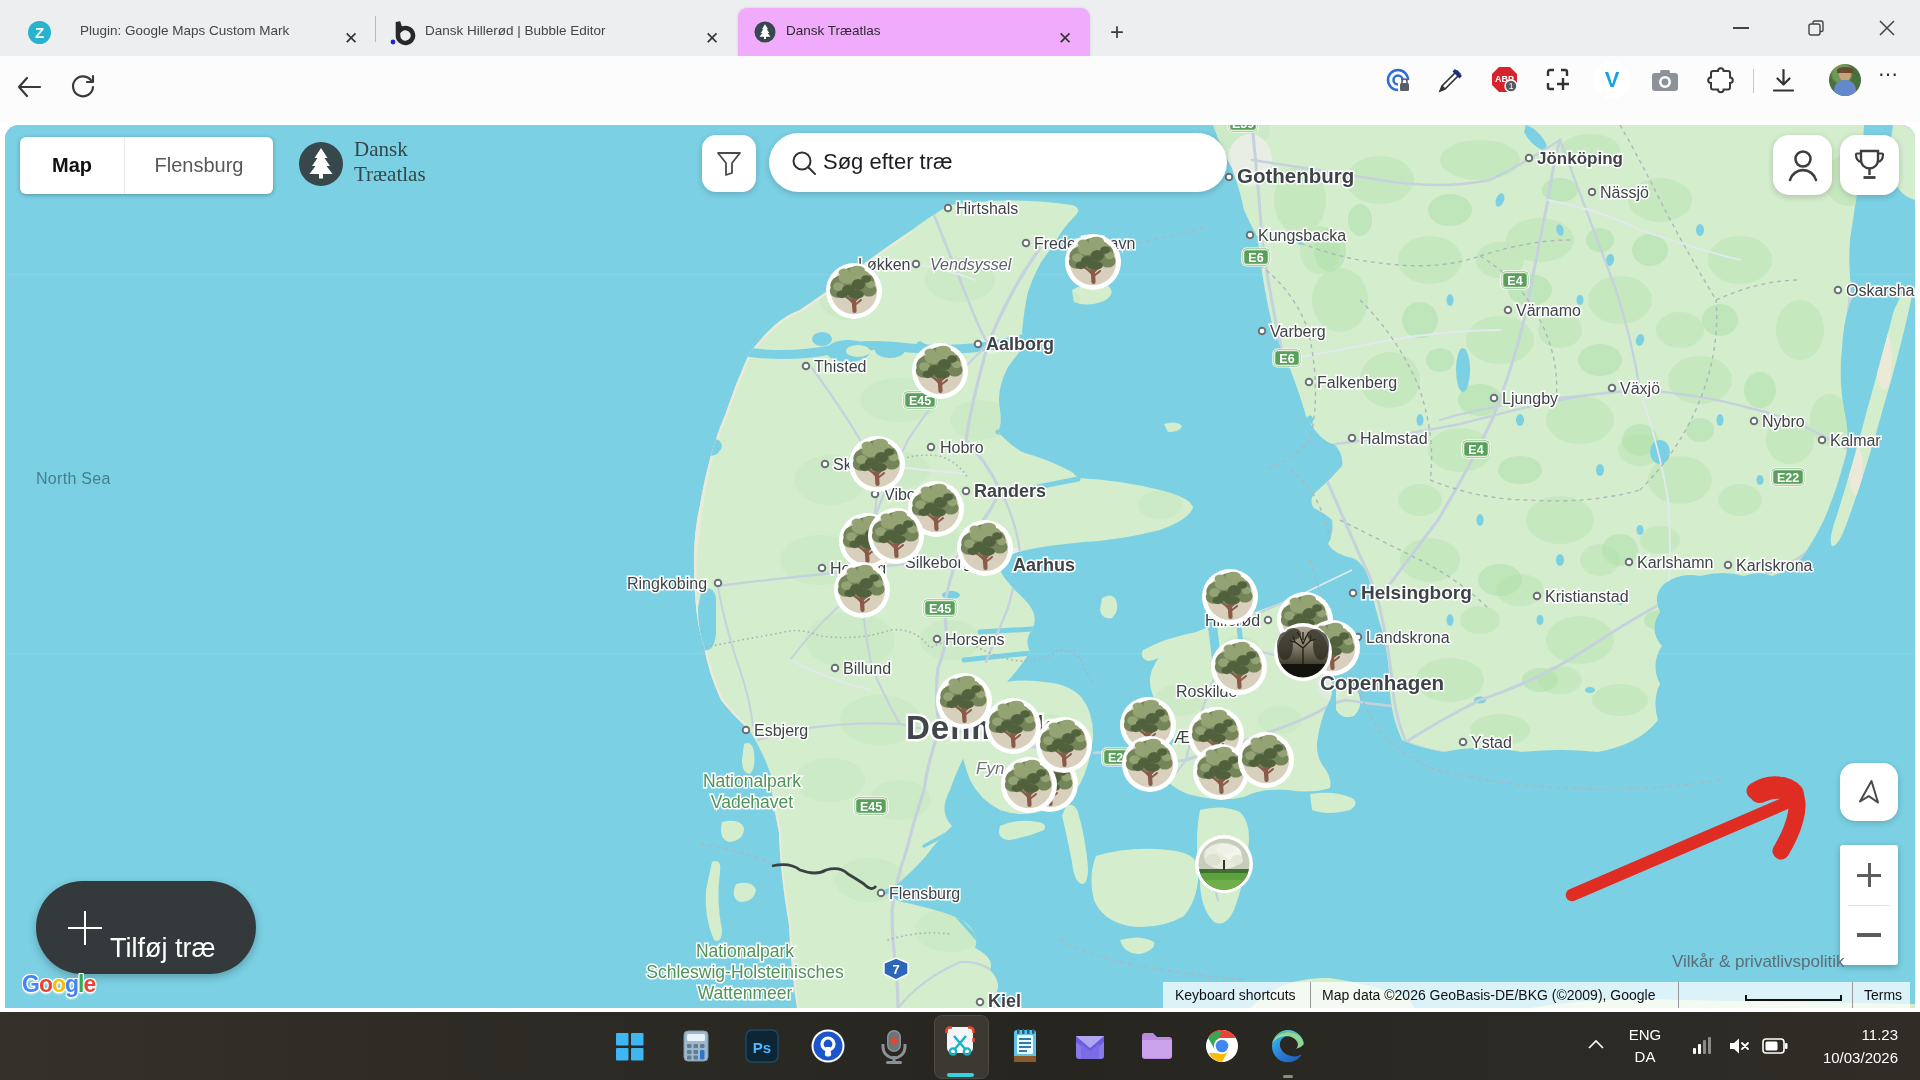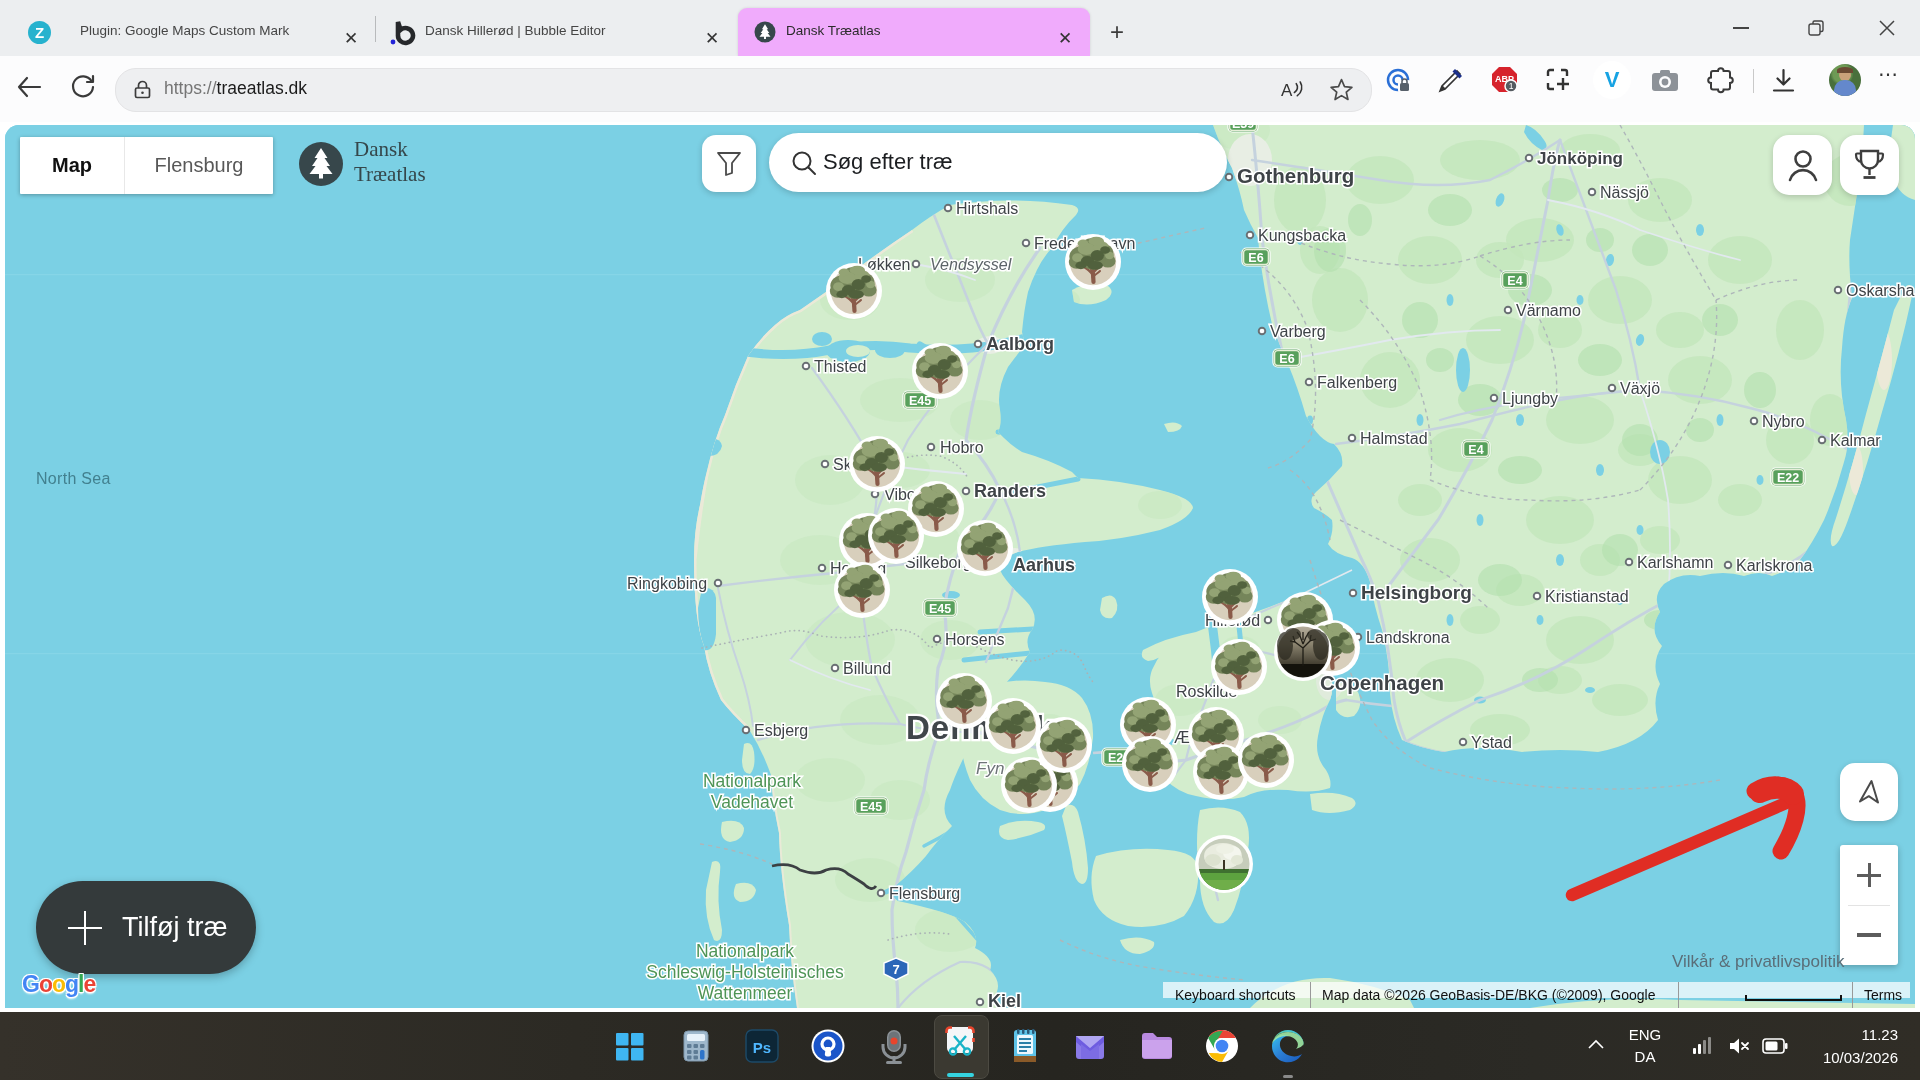--- a/index.html
+++ b/index.html
@@ -13,32 +13,32 @@
   #activetab{position:absolute;left:738px;top:8px;width:352px;height:48px;background:#f0abfc;border-radius:9px 9px 0 0;box-shadow:0 0 3px rgba(0,0,0,.12);}
   .tabsep{position:absolute;top:16px;width:1px;height:26px;background:#b8babc;}
   #toolbar{position:absolute;left:0;top:56px;width:1920px;height:66px;background:#fcfcfd;border-bottom:1px solid #e3e4e6;}
   #urlpill{position:absolute;left:115px;top:12px;width:1255px;height:42px;background:#eeeff1;border:1px solid #e3e3e5;border-radius:21px;}
   .navico{position:absolute;top:74px;color:#3c3c3c;}
   
   #page{position:absolute;left:0;top:122px;width:1920px;height:890px;background:#fff;}
   #mapwrap{position:absolute;left:5px;top:125px;width:1910px;height:883px;border-radius:14px 14px 0 0;overflow:hidden;background:#7bd0e4;}
   
   .mbtn{position:absolute;background:#fff;border-radius:14px;box-shadow:0 2px 6px rgba(0,0,0,.18);}
-  #mapsat{position:absolute;left:20px;top:137px;width:253px;height:57px;background:#fff;border-radius:1px;box-shadow:0 1px 4px rgba(0,0,0,.3);font-size:20px;}
+  #mapsat{position:absolute;left:20px;top:137px;width:253px;height:57px;background:#fff;border-radius:6px;box-shadow:0 1px 4px rgba(0,0,0,.3);font-size:20px;}
   #mapsat .m1{position:absolute;left:0;top:0;width:104px;height:57px;line-height:57px;text-align:center;font-weight:bold;color:#111;}
   #mapsat .m2{position:absolute;left:105px;top:0;width:148px;height:57px;line-height:57px;text-align:center;color:#585858;}
   #mapsat .div{position:absolute;left:104px;top:0;width:1px;height:57px;background:#e8e8e8;}
   #logo{position:absolute;left:298px;top:141px;width:260px;height:50px;}
   #logotxt{position:absolute;left:56px;top:-4px;font-family:"Liberation Serif",serif;font-size:21px;line-height:25px;color:#35474b;}
   #searchbar{position:absolute;left:769px;top:133px;width:458px;height:59px;background:#fff;border-radius:30px;box-shadow:0 2px 6px rgba(0,0,0,.18);}
   #searchtxt{position:absolute;left:54px;top:16px;font-size:22px;color:#1c1e21;}
   #addbtn{position:absolute;left:36px;top:881px;width:220px;height:93px;background:#343a3b;border-radius:47px;box-shadow:0 3px 8px rgba(0,0,0,.25);}
   #addtxt{position:absolute;left:82px;top:31px;font-size:27px;color:#fff;}
   #vilkar{position:absolute;left:1672px;top:952px;font-size:17px;color:#5a6e78;}
-  #attrib{position:absolute;left:1163px;top:982px;width:747px;height:16px;background:rgba(255,255,255,.72);font-size:14px;color:#111;}
+  #attrib{position:absolute;left:1163px;top:982px;width:747px;height:26px;background:rgba(255,255,255,.72);font-size:14px;color:#111;}
   #glogo{position:absolute;left:22px;top:971px;font-size:23px;font-weight:bold;letter-spacing:-1px;
      text-shadow:-1px -1px 0 #fff,1px -1px 0 #fff,-1px 1px 0 #fff,1px 1px 0 #fff,0 2px 2px #fff;}
   
   #taskbar{position:absolute;left:0;top:1012px;width:1920px;height:68px;
     background:linear-gradient(90deg,#35312a 0%,#2c2a24 30%,#262520 55%,#2b2a25 80%,#302d26 100%);}
   .tico{position:absolute;top:14px;width:40px;height:40px;}
   #tray{position:absolute;right:0;top:0;height:68px;color:#fff;}
 </style>
 </head>
 <body>
@@ -82,36 +82,20 @@
 </div>
 
 <div id="toolbar">
   <svg class="abs" style="left:16px;top:18px" width="26" height="26" viewBox="0 0 26 26">
       <path d="M24 13 H3 M11 4 L3 13 L11 22" fill="none" stroke="#3a3a3a" stroke-width="2.2" stroke-linecap="round" stroke-linejoin="round"></path>
     </svg>
   <svg class="abs" style="left:70px;top:18px" width="26" height="26" viewBox="0 0 26 26">
       <path d="M21.5 7 A10 10 0 1 0 23 13" fill="none" stroke="#3a3a3a" stroke-width="2.2" stroke-linecap="round"></path>
       <path d="M23 2 V8 H17" fill="none" stroke="#3a3a3a" stroke-width="2.2" stroke-linecap="round" stroke-linejoin="round"></path>
     </svg>
-  <div id="urlpill">
-    <svg class="abs" style="left:16px;top:10px" width="21" height="21" viewBox="0 0 21 21">
-        <rect x="3.5" y="9" width="14" height="9.5" rx="1.5" fill="none" stroke="#3c3c3c" stroke-width="1.7"></rect>
-        <path d="M6.5 9 V6.5 a4 4 0 0 1 8 0 V9" fill="none" stroke="#3c3c3c" stroke-width="1.7"></path>
-        <circle cx="10.5" cy="13.7" r="1.3" fill="#3c3c3c"></circle>
-      </svg>
-    <div class="abs" style="left:48px;top:9px;font-size:17.5px;color:#757575;">https://<span style="color:#1b1b1b;">traeatlas.dk</span></div>
-
-    <svg class="abs" style="left:1165px;top:10px" width="24" height="22" viewBox="0 0 24 22">
-        <text x="0" y="17" font-size="17" fill="#333">A</text>
-        <path d="M14 5 a6 6 0 0 1 0 9 M17.5 2.5 a10 10 0 0 1 0 14" fill="none" stroke="#333" stroke-width="1.6" stroke-linecap="round" transform="rotate(12 16 11)"></path>
-      </svg>
-    <svg class="abs" style="left:1213px;top:8px" width="25" height="25" viewBox="0 0 24 24">
-        <path d="M12 2.5 L14.9 9.3 L22 9.9 L16.6 14.6 L18.2 21.6 L12 17.9 L5.8 21.6 L7.4 14.6 L2 9.9 L9.1 9.3 Z" fill="none" stroke="#4a4a4a" stroke-width="1.6" stroke-linejoin="round"></path>
-      </svg>
-  </div>
   
   <g></g>
   <svg class="abs navico" style="left:1385px;top:11px" width="28" height="28" viewBox="0 0 28 28">
       <circle cx="13" cy="13" r="10" fill="none" stroke="#2a6fd6" stroke-width="2.5"></circle>
       <circle cx="13" cy="13" r="4.5" fill="none" stroke="#2a6fd6" stroke-width="2.5"></circle>
       <rect x="13" y="13" width="13" height="13" rx="3" fill="#fcfcfd"></rect>
       <rect x="15" y="16" width="9" height="8" rx="1.5" fill="#57606a"></rect>
       <path d="M17 16 v-1.5 a2.5 2.5 0 0 1 5 0 V16" fill="none" stroke="#57606a" stroke-width="1.6"></path>
     </svg>
   <svg class="abs" style="left:1438px;top:11px" width="26" height="26" viewBox="0 0 26 26">
@@ -797,21 +781,21 @@
   </div>
   <div class="abs" style="left:8px;top:60px;width:42px;height:1px;background:#e3e3e3;"></div>
   <div class="abs" style="left:17px;top:88px;width:24px;height:3.5px;background:#5c5c5c;"></div>
 </div>
 <div id="vilkar">Vilkår &amp; privatlivspolitik</div>
 <div id="addbtn">
   <div class="abs" style="left:32px;top:30px;width:34px;height:34px;">
     <div class="abs" style="left:0;top:15.8px;width:34px;height:2.6px;background:#fff;"></div>
     <div class="abs" style="left:15.8px;top:0;width:2.6px;height:34px;background:#fff;"></div>
   </div>
-  <div id="addtxt" style="left:86px;">Tilføj træ</div>
+  <div id="addtxt" style="left:74px;margin-top:21px;">Tilføj træ</div>
 </div>
 <div id="glogo"><span style="color:#4285F4">G</span><span style="color:#EA4335">o</span><span style="color:#FBBC05">o</span><span style="color:#4285F4">g</span><span style="color:#34A853">l</span><span style="color:#EA4335">e</span></div>
 <div id="attrib">
   <div class="abs" style="left:12px;top:5px;">Keyboard shortcuts</div>
   <div class="abs" style="left:147px;top:0;width:1px;height:26px;background:#999;"></div>
   <div class="abs" style="left:159px;top:5px;">Map data ©2026 GeoBasis-DE/BKG (©2009), Google</div>
   <div class="abs" style="left:515px;top:0;width:1px;height:26px;background:#999;"></div>
   <div class="abs" style="left:527px;top:5px;margin-top:32px;">50 km</div>
   <div class="abs" style="left:582px;top:13px;width:93px;height:4px;border-left:2px solid #111;border-right:2px solid #111;border-bottom:2px solid #111;"></div>
   <div class="abs" style="left:689px;top:0;width:1px;height:26px;background:#999;"></div>

